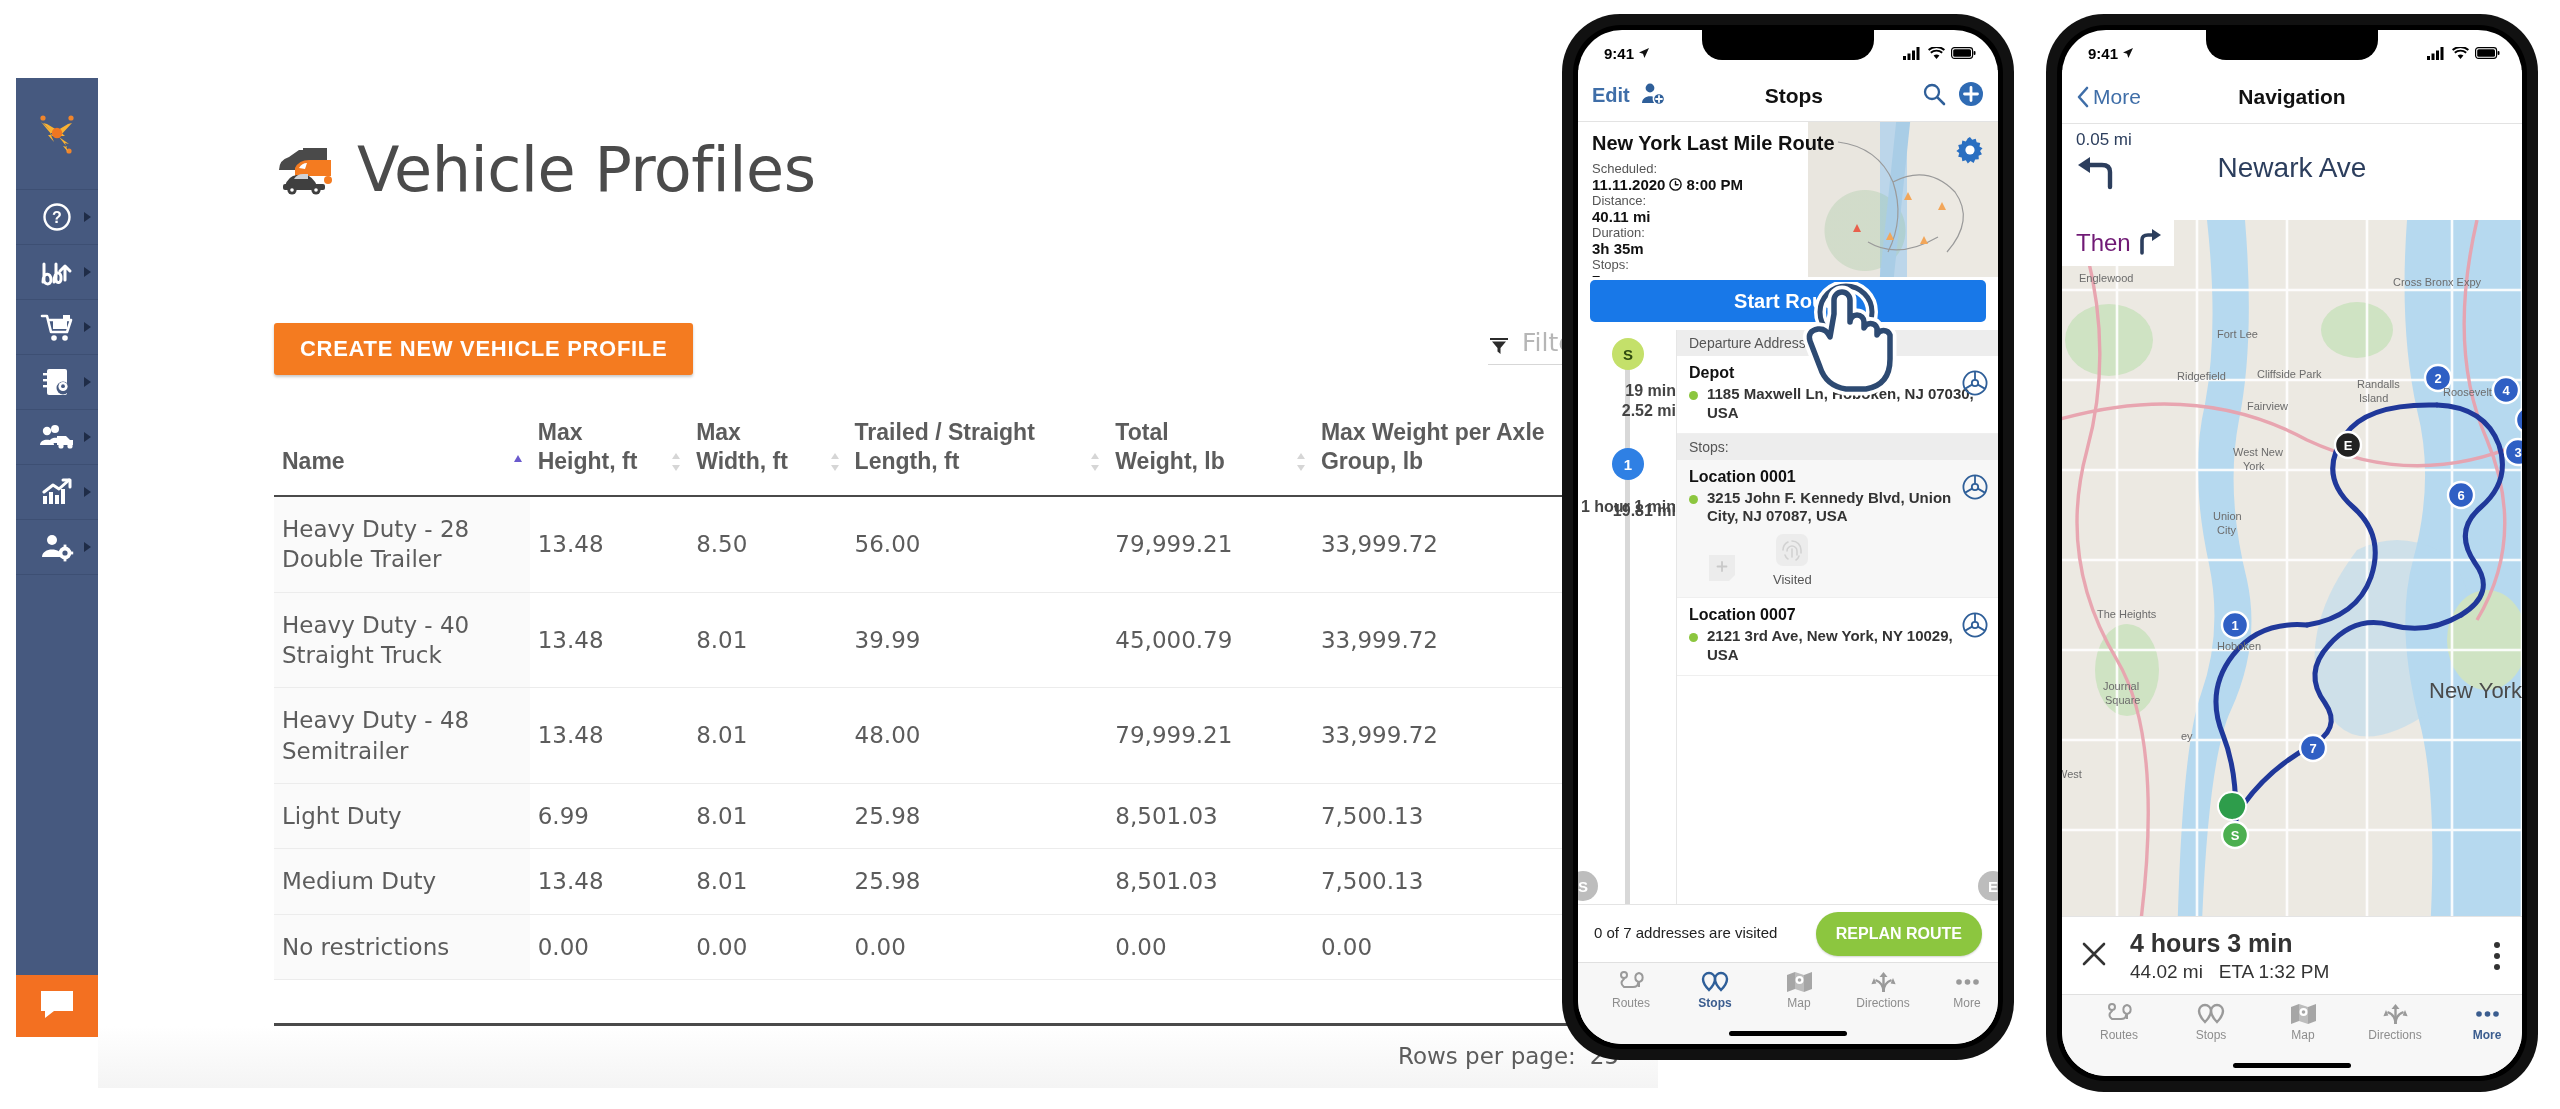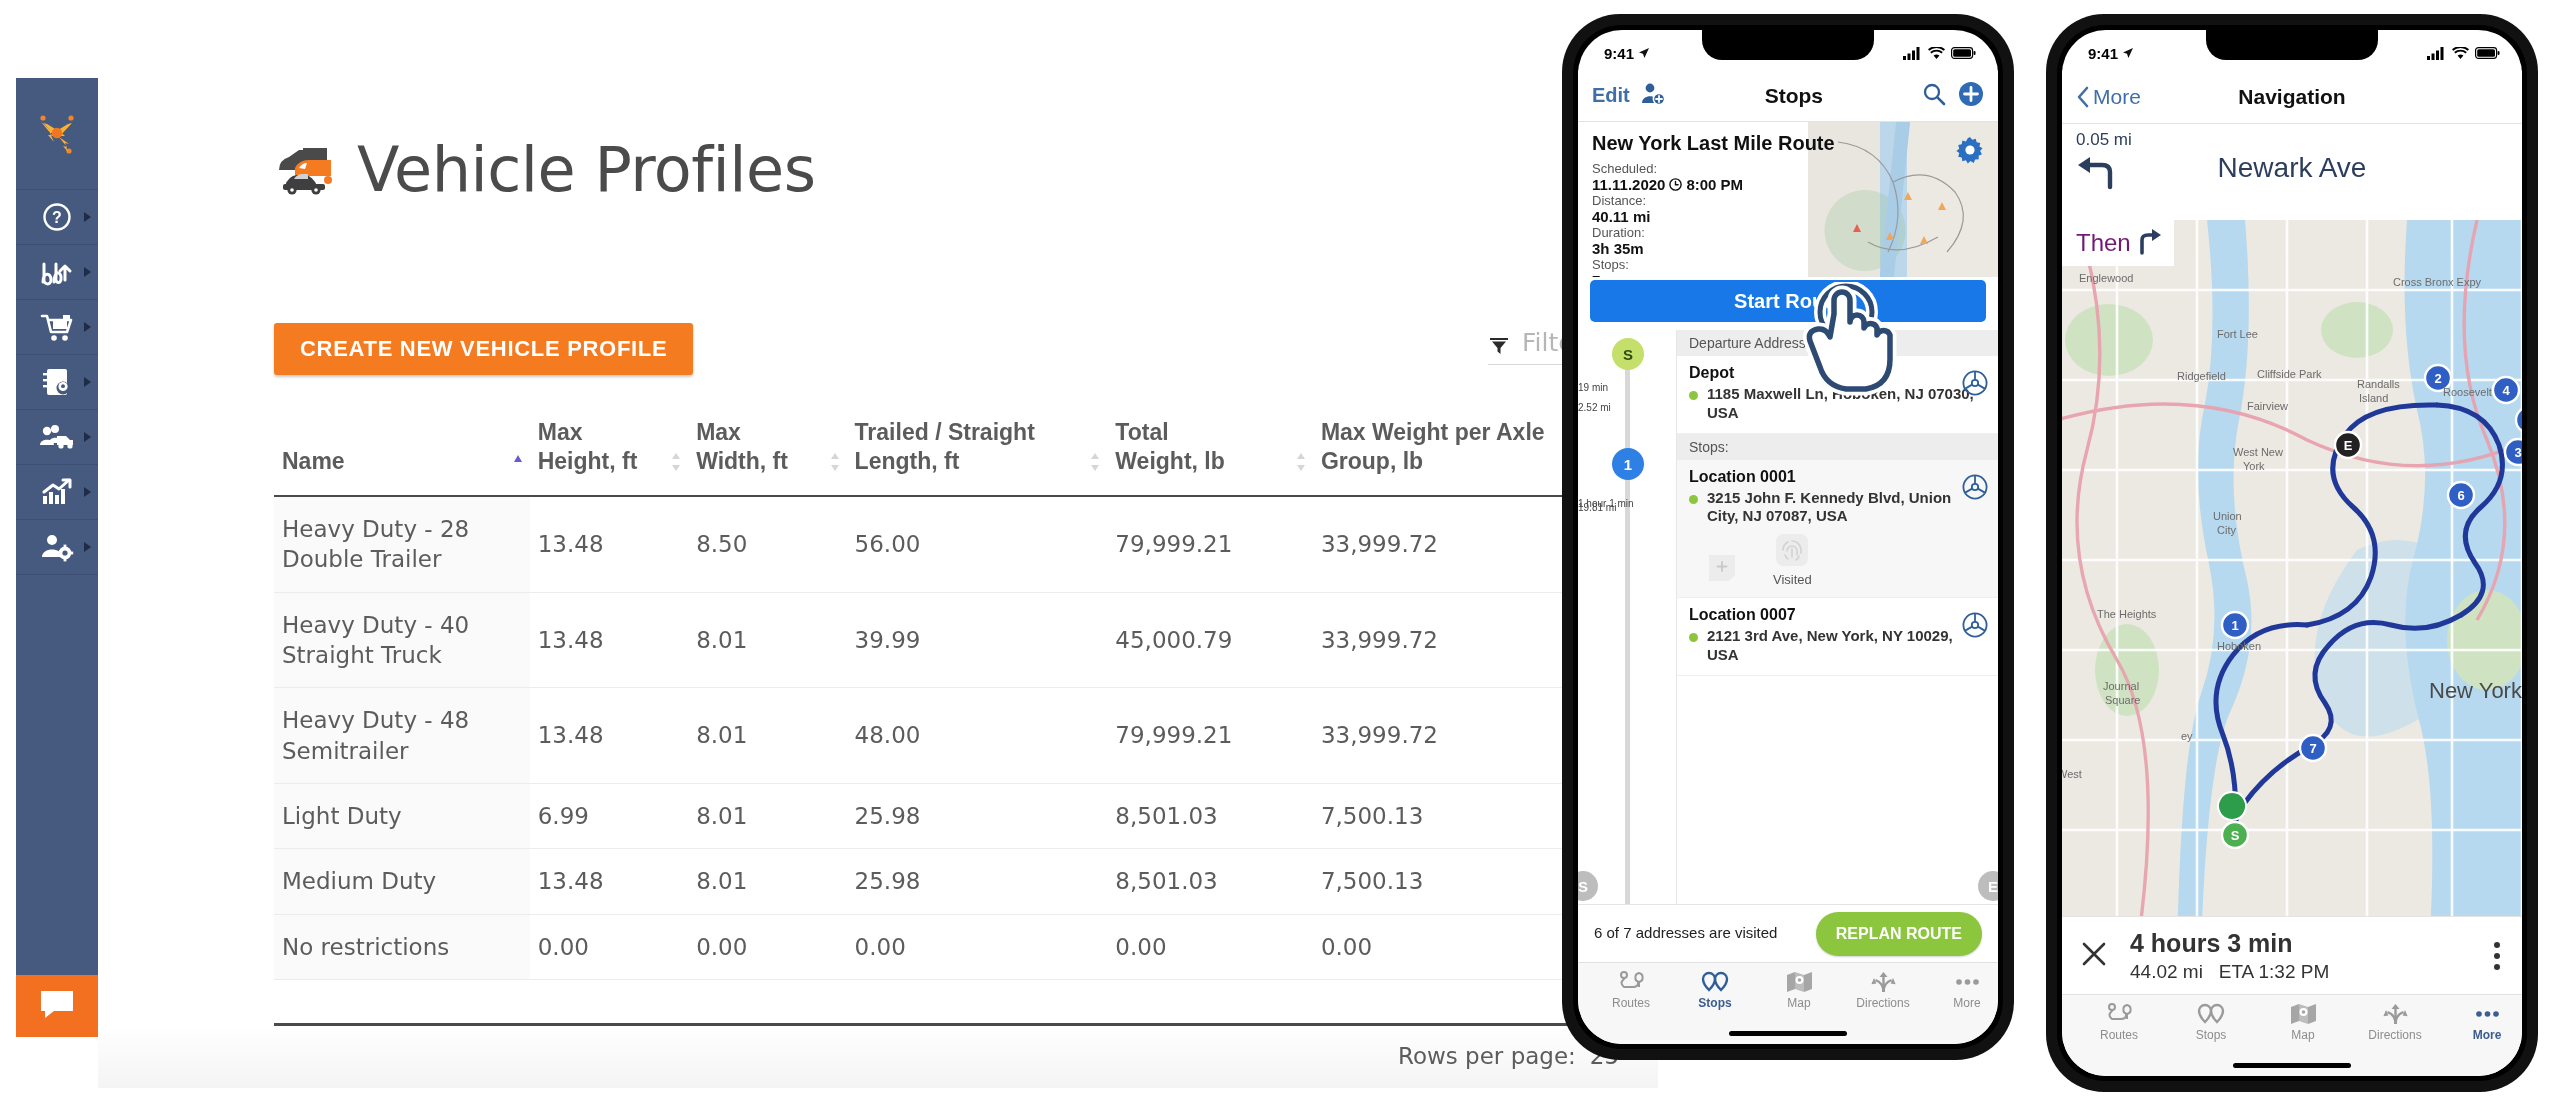--- a/index.html
+++ b/index.html
@@ -162,21 +162,21 @@
     display:flex; align-items:center; justify-content:center;
   }
   .stops-area { position:absolute; top: 300px; left:0; right:0; bottom: 140px; background:#fff; display:flex; }
   .timeline { width: 98px; position:relative; background:#fff; flex: 0 0 98px; }
   .timeline .trunk { position:absolute; left: 47px; top: 22px; bottom:0; width: 5px; background:#d8d8d8; }
   .tl-node {
     position:absolute; left: 34px; width: 32px; height: 32px; border-radius:50%;
     display:flex; align-items:center; justify-content:center;
     font-size: 15px; font-weight: 700; color:#fff; z-index:2;
   }
-  .tl-lab { position:absolute; left:0; width: 98px; text-align:left; font-size: 10px; color:#444; line-height:1.18; }
+  .tl-lab { position:absolute; left:0; width: 98px; text-align:right; font-size: 16px; color:#444; line-height:1.18;font-weight:bold; }
   .stoplist { flex:1; border-left: 1px solid #e6e6e6; }
   .sec-hd { background:#ededed; padding: 5px 12px; font-size: 14px; color:#555; }
   .stop-row { background:#fff; padding: 8px 12px 10px 12px; position:relative; border-bottom:1px solid #efefef; }
   .stop-row.alt { background:#f7f7f7; }
   .stop-row .sname { font-size: 16px; font-weight: 700; color:#111; margin-bottom: 3px; }
   .stop-row .saddr { font-size: 15px; font-weight:700; color:#333; line-height:1.25; padding-left: 18px; position:relative; }
   .stop-row .dot { position:absolute; left:0; top: 6px; width: 9px; height:9px; border-radius:50%; background:#8cc63f; }
   .stop-row .wheel { position:absolute; right: 10px; top: 14px; }
   .stop-icons { display:flex; align-items:flex-end; gap: 36px; margin-top: 8px; padding-left: 18px; }
   .stop-icons .visited-lab { font-size: 13px; color:#555; text-align:center; }
@@ -711,21 +711,21 @@
                   </svg>
             </span>
           </div>
         </div>
       </div>
 
       <div class="edge-badge" style="left: -10px">S</div>
       <div class="edge-badge" style="right: -10px">E</div>
 
       <div class="visited-bar">
-        <span class="vtext">6 of 7 addresses are visited</span>
+        <span class="vtext">0 of 7 addresses are visited</span>
         <button class="replan">REPLAN ROUTE</button>
       </div>
 
       <div class="tabbar">
         <div class="tab">
           <svg width="27" height="22" viewBox="0 0 27 22">
                 <circle cx="6" cy="4" r="3" fill="none" stroke="#9a9a9a" stroke-width="2"></circle>
                 <path d="M6 8 q-5 4 0 8 h9 q5 0 5 -4" stroke="#9a9a9a" stroke-width="2" fill="none" stroke-linecap="round"></path>
                 <path d="M21 2 a4.6 4.6 0 0 1 0 9 a4.6 4.6 0 0 1 0 -9Z" fill="none" stroke="#9a9a9a" stroke-width="2"></path>
                 <path d="M21 11 l0 5" stroke="#9a9a9a" stroke-width="2"></path>

